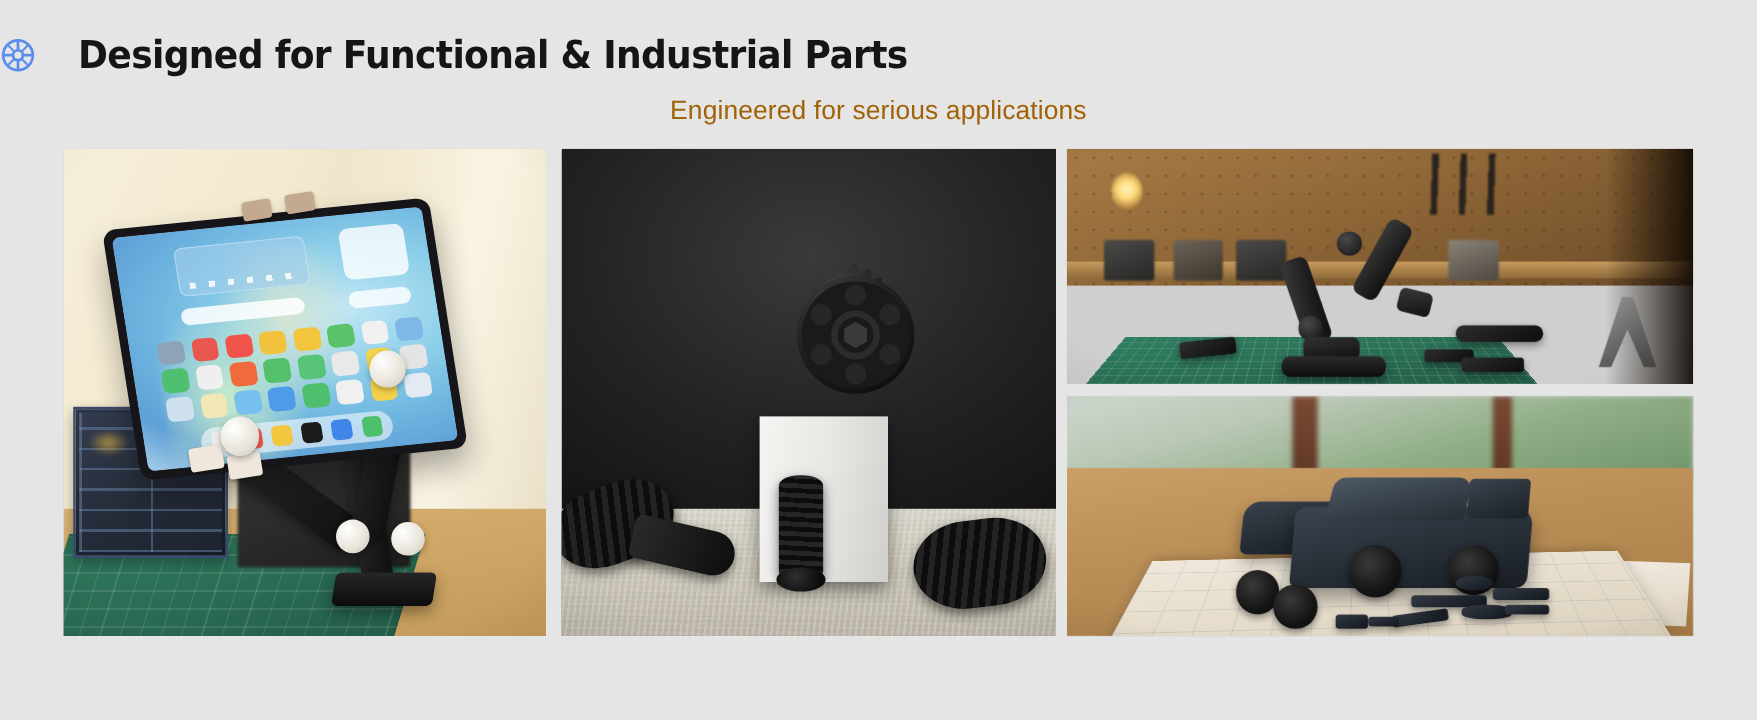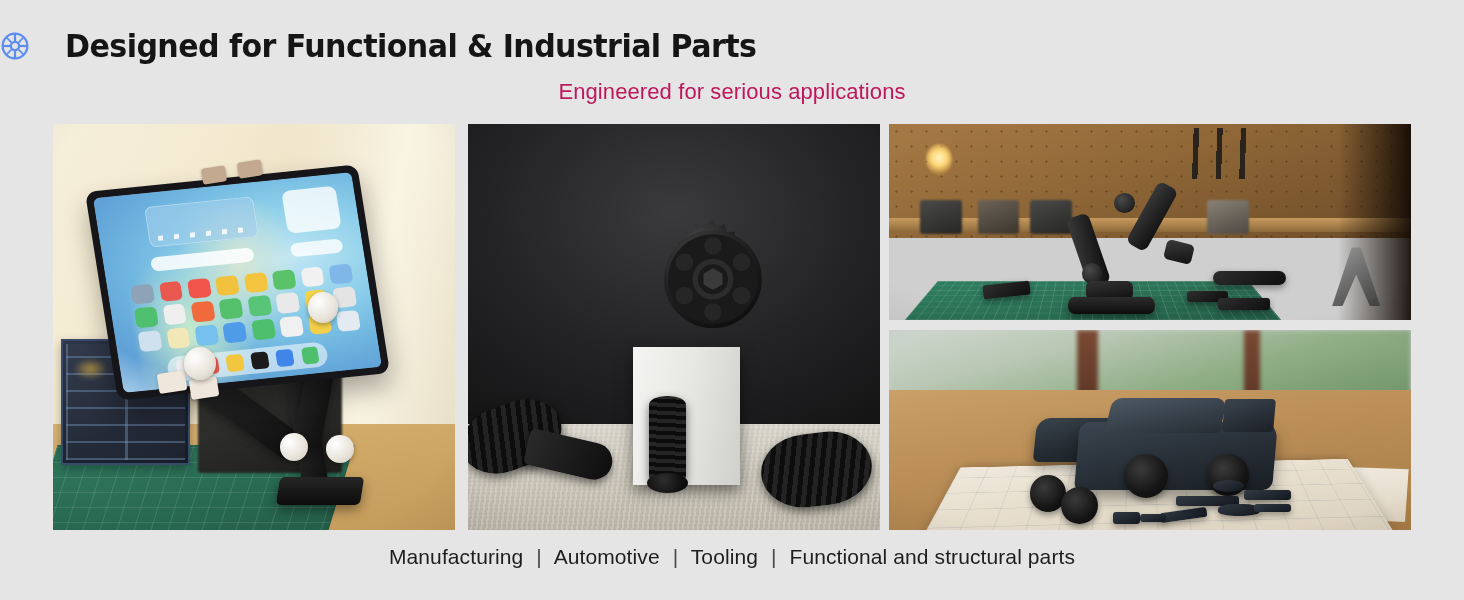--- a/index.html
+++ b/index.html
@@ -50,21 +50,21 @@
     line-height: 1;
     white-space: nowrap;
     transform: scaleX(0.94);
     transform-origin: center;
   }
   .subhead {
     margin-top: 12px;
     font-family: "Liberation Sans", sans-serif;
     font-size: 22px;
     font-weight: 400;
-    color: #be185d;
+    color: #a16207;
     line-height: 1.1;
     white-space: nowrap;
     letter-spacing: 0.1px;
   }
 
   
   .gallery {
     position: absolute;
     left: 53px;
     top: 124px;
@@ -685,23 +685,14 @@
         <div class="piece pc5"></div>
         <div class="piece pc6"></div>
         <div class="piece pc7"></div>
         <div class="piece pc8"></div>
       </div>
       <div class="vignette"></div>
     </div>
 
   </div>
 
-  <div class="caption">
-    <span>Manufacturing</span>
-    <span class="sep">|</span>
-    <span>Automotive</span>
-    <span class="sep">|</span>
-    <span>Tooling</span>
-    <span class="sep">|</span>
-    <span>Functional and structural parts</span>
-  </div>
 
 </div>
 
 </body></html>

